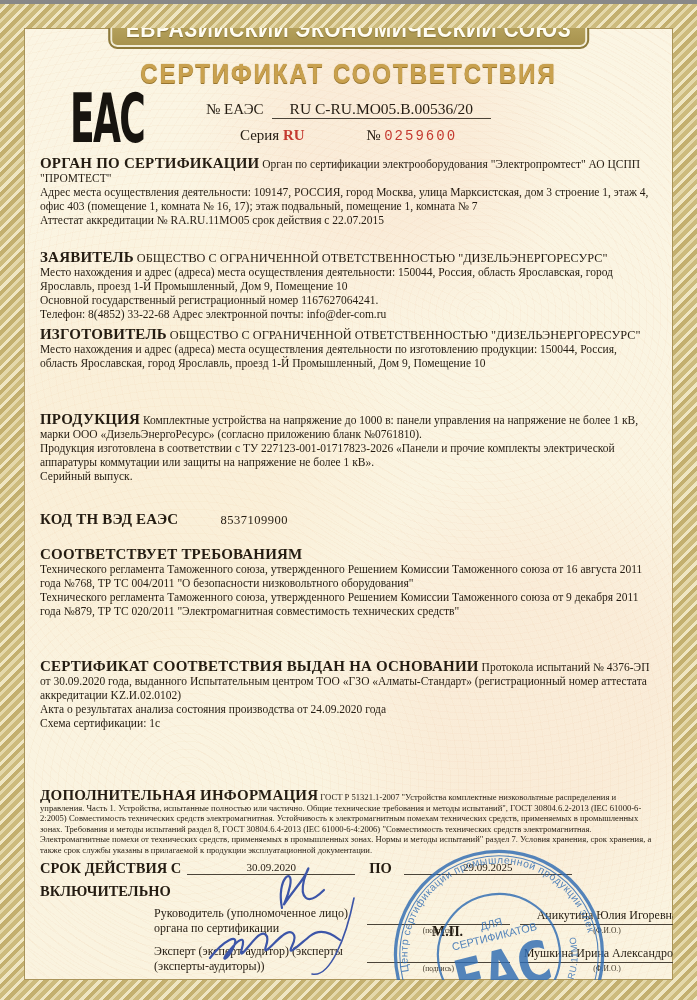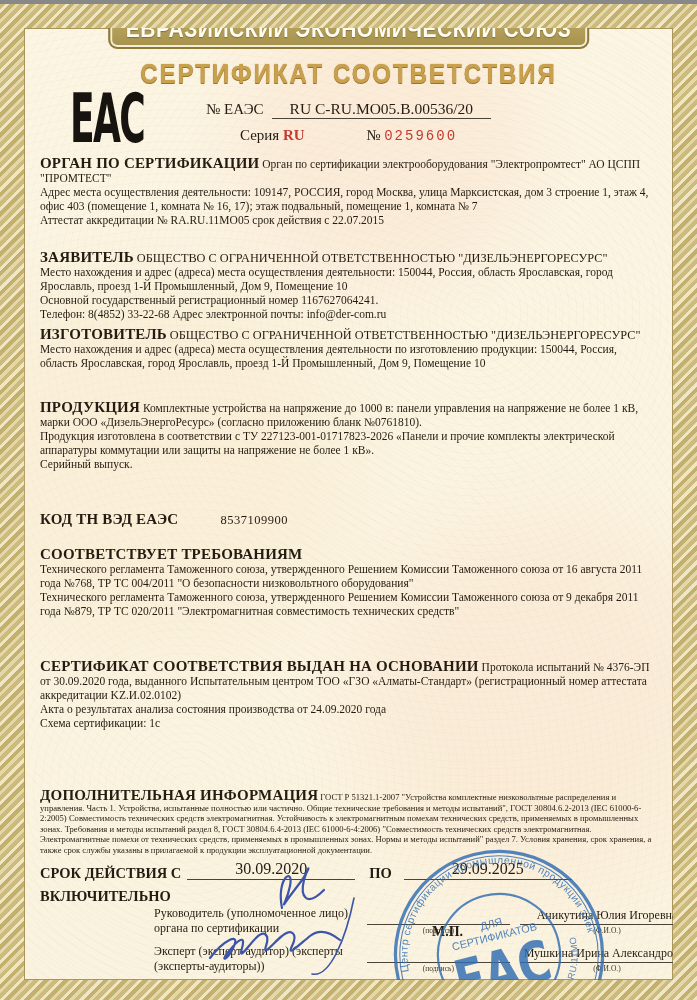--- a/index.html
+++ b/index.html
@@ -57,21 +57,21 @@
   .serrow .gap{display:inline-block;width:54px;}
   .sec{position:absolute;left:16px;width:616px;font-size:11.5px;line-height:14px;}
   .sec .h{font-weight:bold;font-size:15px;letter-spacing:.2px;font-family:"Liberation Serif",serif;}
   .sec .t-caps{font-size:12.3px;}
   .sec p{margin:0;}
   .small-sec{font-size:8.6px;line-height:10.6px;}
   .kodval{font-size:12.5px;margin-left:42px;letter-spacing:.5px;}
   .srok{position:absolute;left:16px;top:832px;width:616px;}
   .srok .row{display:flex;align-items:flex-end;}
   .srok .lbl{font-weight:bold;font-size:14.5px;white-space:nowrap;}
-  .srok .dateline{border-bottom:1px solid #4a4338;text-align:center;font-size:16px;padding-bottom:1px;}
+  .srok .dateline{border-bottom:1px solid #4a4338;text-align:center;font-size:11px;padding-bottom:1px;}
   .srok .d1{width:168px;margin:0 14px 2px 6px;}
   .srok .d2{width:168px;margin:0 0 2px 12px;}
   .srok .incl{font-weight:bold;font-size:14.5px;margin-top:6px;}
   .sigrow{position:absolute;left:130px;width:540px;display:flex;}
   .sigrow .lab{width:212px;font-weight:normal;font-size:12px;line-height:14.5px;}
   .sigrow .sigline{width:150px;margin:0 10px;align-self:flex-end;}
   .sigrow .sigline .ln{border-bottom:1px solid #4a4338;height:18px;}
   .sigrow .cap{font-size:7.5px;text-align:center;color:#3c3325;padding-top:1px;}
   .namecol{width:182px;align-self:flex-end;}
   .namecol .nm{font-size:12px;border-bottom:1px solid #4a4338;text-align:center;padding-bottom:1px;white-space:nowrap;}
@@ -119,21 +119,21 @@
       <p>Место нахождения и адрес (адреса) места осуществления деятельности: 150044, Россия, область Ярославская, город Ярославль, проезд 1-Й Промышленный, Дом 9, Помещение 10</p>
       <p>Основной государственный регистрационный номер 1167627064241.</p>
       <p>Телефон: 8(4852) 33-22-68 Адрес электронной почты: info@der-com.ru</p>
     </div>
 
     <div class="sec" style="top:299px;">
       <p><b class="h">ИЗГОТОВИТЕЛЬ</b> <span class="t-caps">ОБЩЕСТВО С ОГРАНИЧЕННОЙ ОТВЕТСТВЕННОСТЬЮ "ДИЗЕЛЬЭНЕРГОРЕСУРС"</span></p>
       <p>Место нахождения и адрес (адреса) места осуществления деятельности по изготовлению продукции: 150044, Россия, область Ярославская, город Ярославль, проезд 1-Й Промышленный, Дом 9, Помещение 10</p>
     </div>
 
-    <div class="sec" style="top:372px;">
+    <div class="sec" style="top:384px;">
       <p><b class="h">ПРОДУКЦИЯ</b> <span>Комплектные устройства на напряжение до 1000 в: панели управления на напряжение не более 1 кВ, марки ООО «ДизельЭнергоРесурс» (согласно приложению бланк №0761810).</span></p>
       <p>Продукция изготовлена в соответствии с ТУ 227123-001-01717823-2026 «Панели и прочие комплекты электрической аппаратуры коммутации  или защиты на напряжение не более 1 кВ».</p>
       <p>Серийный выпуск.</p>
     </div>
 
     <div class="sec" style="top:484px;">
       <p><b class="h">КОД ТН ВЭД ЕАЭС</b><span class="kodval">8537109900</span></p>
     </div>
 
     <div class="sec" style="top:519px;">

